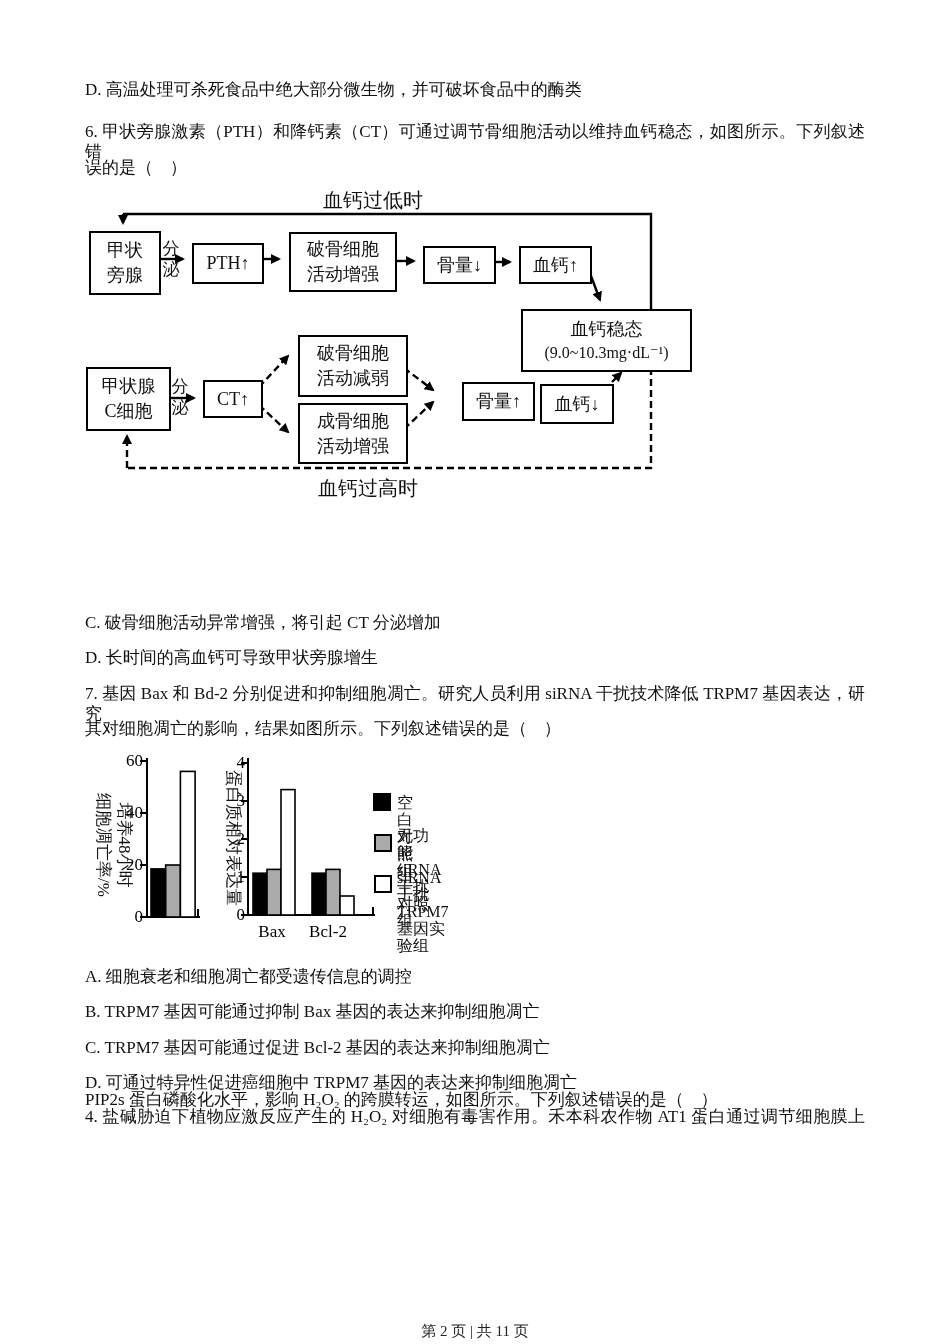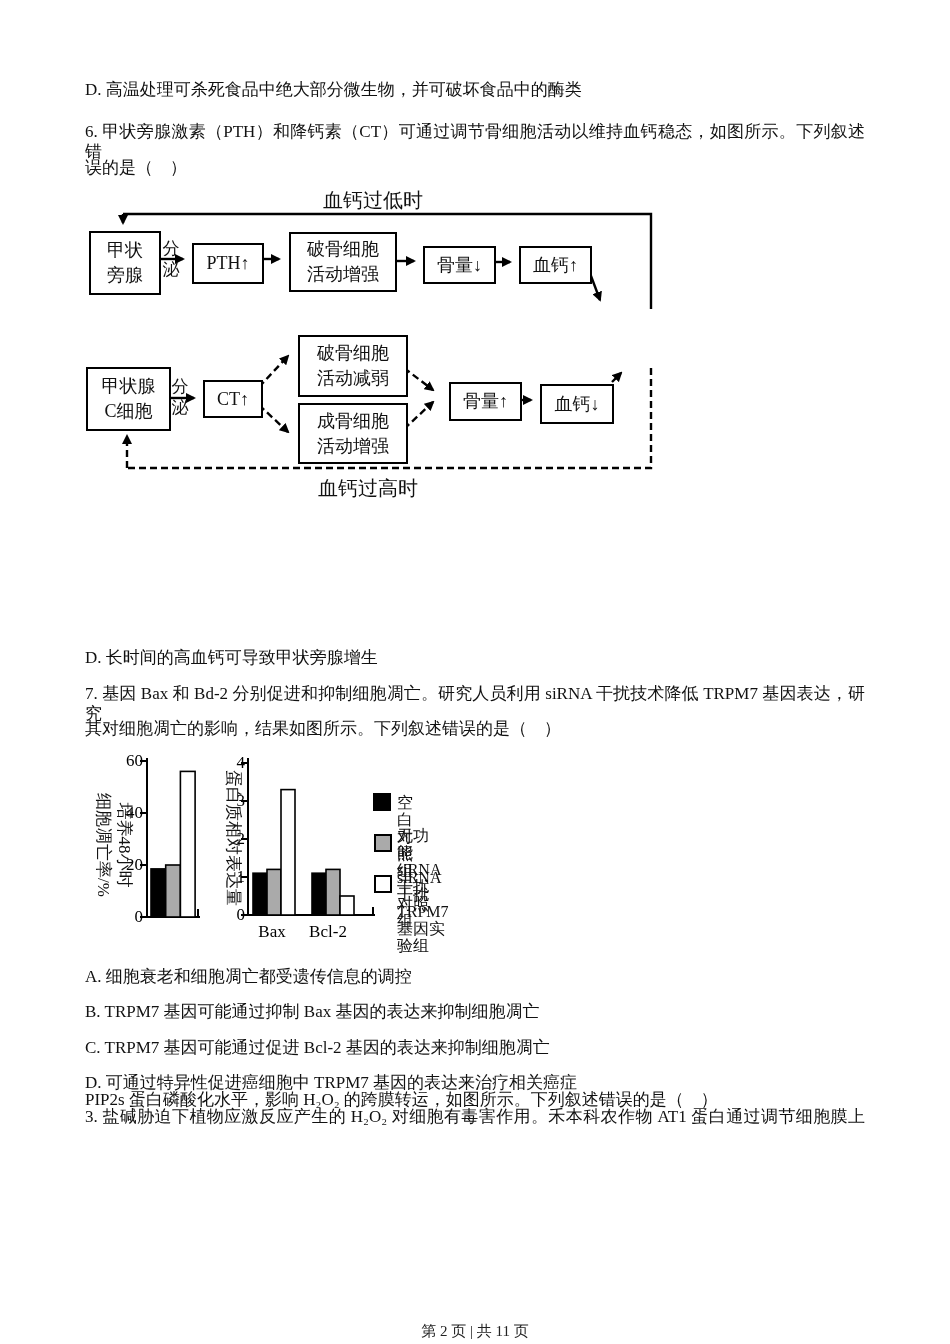--- a/index.html
+++ b/index.html
@@ -70,34 +70,39 @@
     <div class="dbox" style="left:89px;top:45px;width:68px;height:60px">甲状
 旁腺</div>
     <div class="ftext" style="left:160px;top:52px;width:22px">分
 泌</div>
     <div class="dbox" style="left:192px;top:57px;width:68px;height:37px">PTH↑</div>
     <div class="dbox" style="left:289px;top:46px;width:104px;height:56px">破骨细胞
 活动增强</div>
     <div class="dbox" style="left:423px;top:60px;width:69px;height:34px">骨量↓</div>
     <div class="dbox" style="left:519px;top:60px;width:69px;height:34px">血钙↑</div>
 
+    <div class="dbox" style="left:521px;top:123px;width:167px;height:59px;flex-direction:column;line-height:23px">
+      <div>血钙稳态</div>
+      <div style="font-size:16px">(9.0~10.3mg·dL⁻¹)</div>
+    </div>
 
     <div class="dbox" style="left:86px;top:181px;width:81px;height:60px">甲状腺
 C细胞</div>
     <div class="ftext" style="left:169px;top:190px;width:22px">分
 泌</div>
     <div class="dbox" style="left:203px;top:194px;width:56px;height:34px">CT↑</div>
     <div class="dbox" style="left:298px;top:149px;width:106px;height:58px">破骨细胞
 活动减弱</div>
     <div class="dbox" style="left:298px;top:217px;width:106px;height:57px">成骨细胞
 活动增强</div>
-    <div class="dbox" style="left:449px;top:196px;width:69px;height:35px">骨量↑</div>
+    <div class="dbox" style="left:462px;top:196px;width:69px;height:35px">骨量↑</div>
     <div class="dbox" style="left:540px;top:198px;width:70px;height:36px">血钙↓</div>
   </div>
 
+  <div class="line" style="top:613px">C. 破骨细胞活动异常增强，将引起 CT 分泌增加</div>
   <div class="line" style="top:648px">D. 长时间的高血钙可导致甲状旁腺增生</div>
 
   <div class="line just" style="top:684px">7. 基因 Bax 和 Bd-2 分别促进和抑制细胞凋亡。研究人员利用 siRNA 干扰技术降低 TRPM7 基因表达，研究</div>
   <div class="line" style="top:719px">其对细胞凋亡的影响，结果如图所示。下列叙述错误的是（　）</div>
 
   <div class="figure">
     <svg width="950" height="200" viewBox="0 0 950 200">
       <g fill="none" stroke="#000" stroke-width="2">
         <path d="M147,6 V165 H200"></path>
         <path d="M198,165 V157"></path>
@@ -152,20 +157,20 @@
     <div class="lgitem">
       <div class="swatch" style="left:374px;top:123px;background:#ffffff"></div>
       <div class="lglab" style="left:397px;top:117px">siRNA干扰TRPM7
 基因实验组</div>
     </div>
   </div>
 
   <div class="line" style="top:967px">A. 细胞衰老和细胞凋亡都受遗传信息的调控</div>
   <div class="line" style="top:1002px">B. TRPM7 基因可能通过抑制 Bax 基因的表达来抑制细胞凋亡</div>
   <div class="line" style="top:1038px">C. TRPM7 基因可能通过促进 Bcl-2 基因的表达来抑制细胞凋亡</div>
-  <div class="line" style="top:1073px">D. 可通过特异性促进癌细胞中 TRPM7 基因的表达来治疗相关癌症</div>
+  <div class="line" style="top:1073px">D. 可通过特异性促进癌细胞中 TRPM7 基因的表达来抑制细胞凋亡</div>
 
-  <div class="line just" style="top:1107px">3. 盐碱胁迫下植物应激反应产生的 H₂O₂ 对细胞有毒害作用。禾本科农作物 AT1 蛋白通过调节细胞膜上</div>
+  <div class="line just" style="top:1107px">4. 盐碱胁迫下植物应激反应产生的 H₂O₂ 对细胞有毒害作用。禾本科农作物 AT1 蛋白通过调节细胞膜上</div>
   <div class="line" style="top:1090px">PIP2s 蛋白磷酸化水平，影响 H₂O₂ 的跨膜转运，如图所示。下列叙述错误的是（　）</div>
 
   <div class="footer">第 2 页 | 共 11 页</div>
 
 </div>
 
 </body></html>

